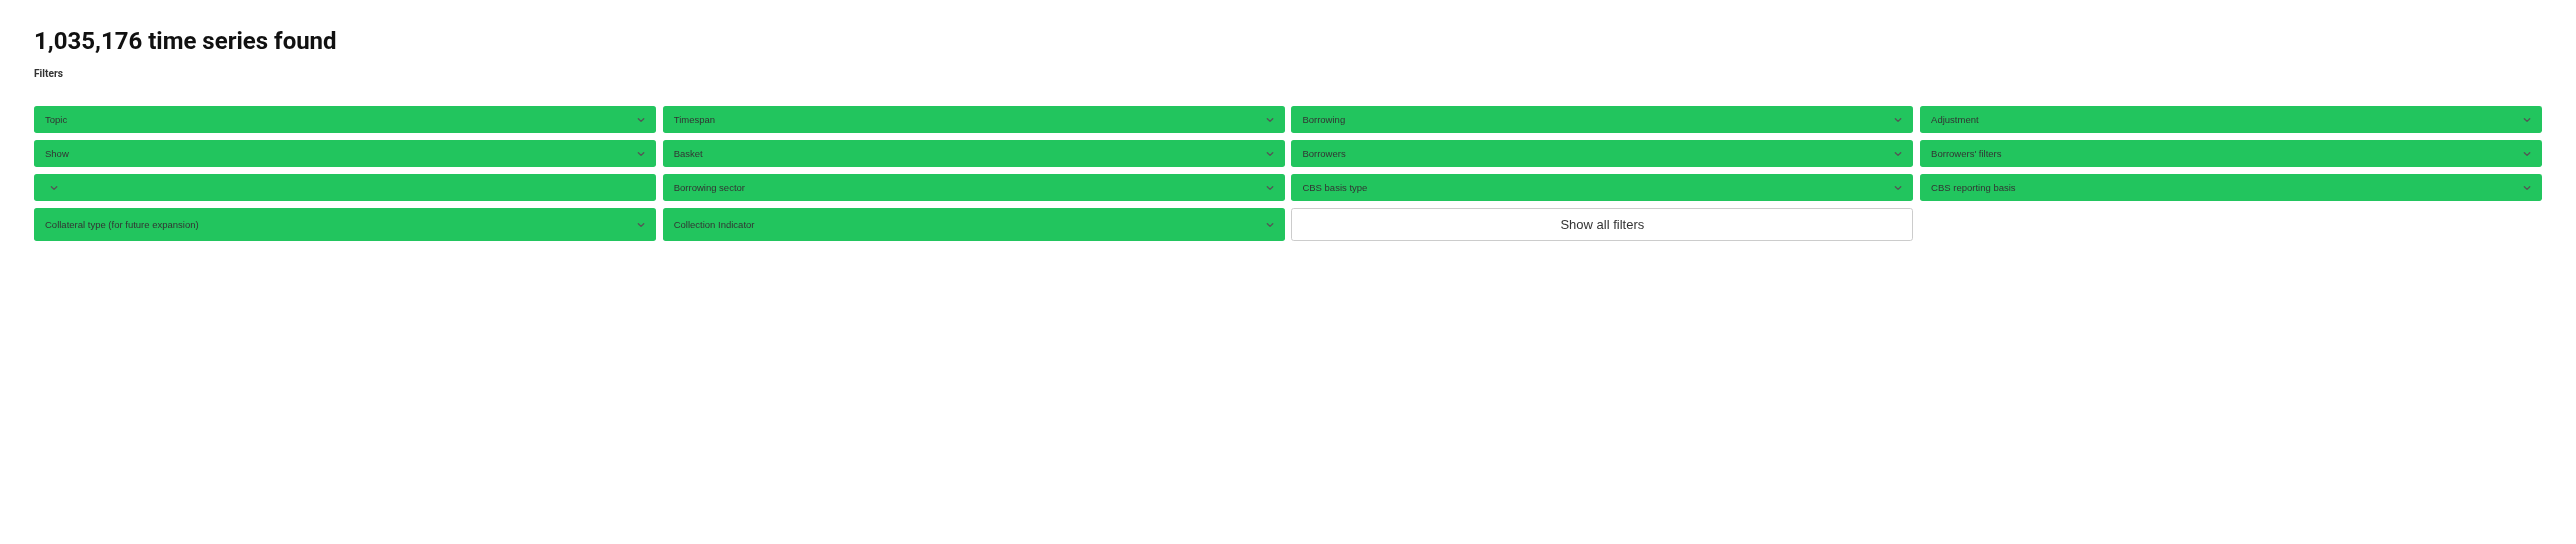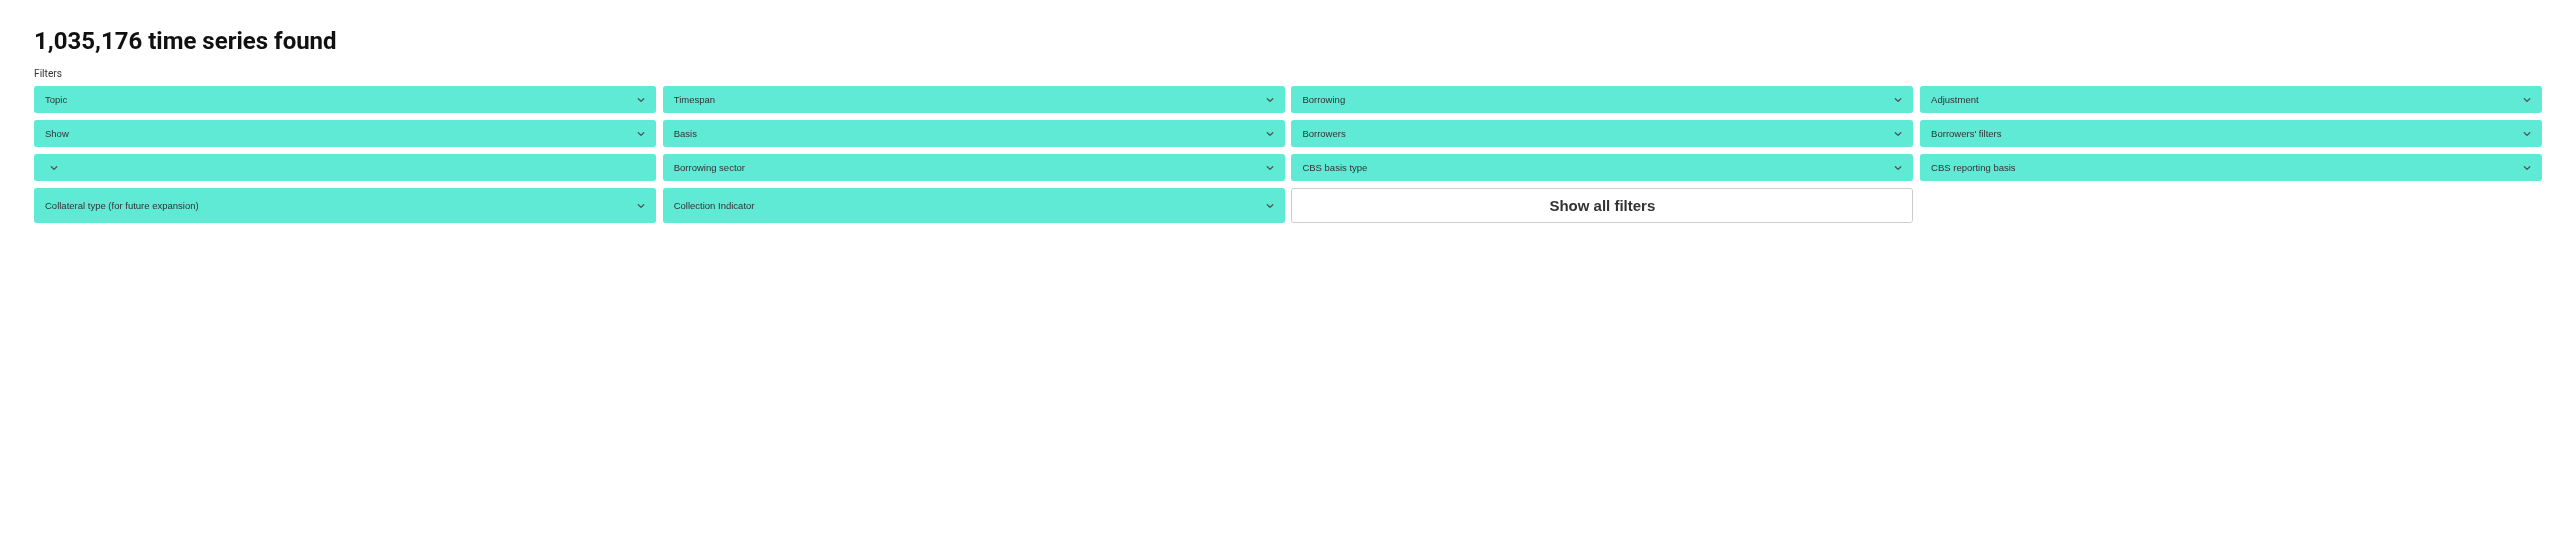--- a/index.html
+++ b/index.html
@@ -17,36 +17,36 @@
 
     .page-title {
       font-size: 24px;
       font-weight: 700;
       margin-bottom: 13px;
       color: #111;
     }
 
     .filters-label {
       font-size: 10.2px;
-      font-weight: 400;
+      font-weight: 700;
       color: #333;
-      margin-bottom: 7px;
+      margin-bottom: 27px;
     }
 
     .filters-grid {
       display: grid;
       grid-template-columns: repeat(4, 1fr);
       gap: 6.8px;
     }
 
     .filter-dropdown {
       display: flex;
       align-items: center;
       justify-content: space-between;
-      background: #5eead4;
+      background: #22c55e;
       border: none;
       border-radius: 2.7px;
       padding: 8.1px 11px;
       cursor: pointer;
       font-size: 9.5px;
       color: #333;
       width: 100%;
       text-align: left;
     }
 
@@ -70,24 +70,24 @@
 
     .show-all-btn {
       display: flex;
       align-items: flex-start;
       justify-content: center;
       background: #fff;
       border: 0.7px solid #ccc;
       border-radius: 2.7px;
       padding: 8.1px 11px;
       cursor: pointer;
-      font-size: 15px;
+      font-size: 13px;
       color: #333;
       width: 100%;
-      font-weight: 700;
+      font-weight: 400;
     }
 
     .filter-label-text {
       flex: 1;
     }
   </style>
 </head>
 <body>
 
 <h1 class="page-title">1,035,176 time series found</h1>
@@ -119,21 +119,21 @@
           <polyline points="2,4 6,8 10,4"></polyline>
         </svg></span>
     </button>
     <button class="filter-dropdown">
       <span class="filter-label-text">Show</span>
       <span class="chevron-icon"><svg viewBox="0 0 12 12">
           <polyline points="2,4 6,8 10,4"></polyline>
         </svg></span>
     </button>
     <button class="filter-dropdown">
-      <span class="filter-label-text">Basis</span>
+      <span class="filter-label-text">Basket</span>
       <span class="chevron-icon"><svg viewBox="0 0 12 12">
           <polyline points="2,4 6,8 10,4"></polyline>
         </svg></span>
     </button>
     <button class="filter-dropdown">
       <span class="filter-label-text">Borrowers</span>
       <span class="chevron-icon"><svg viewBox="0 0 12 12">
           <polyline points="2,4 6,8 10,4"></polyline>
         </svg></span>
     </button>

